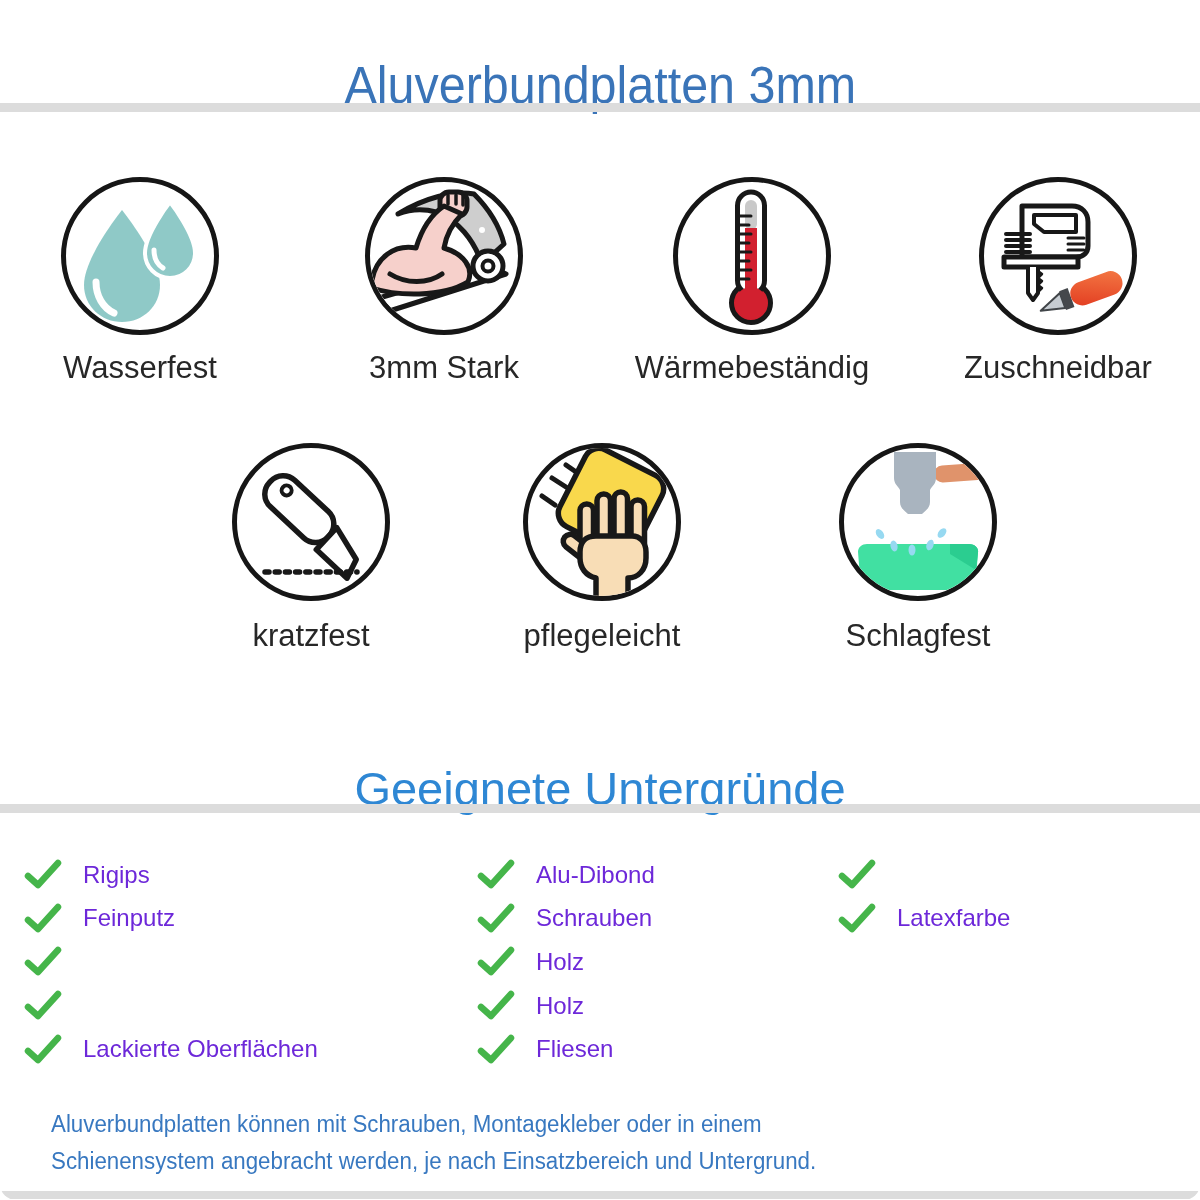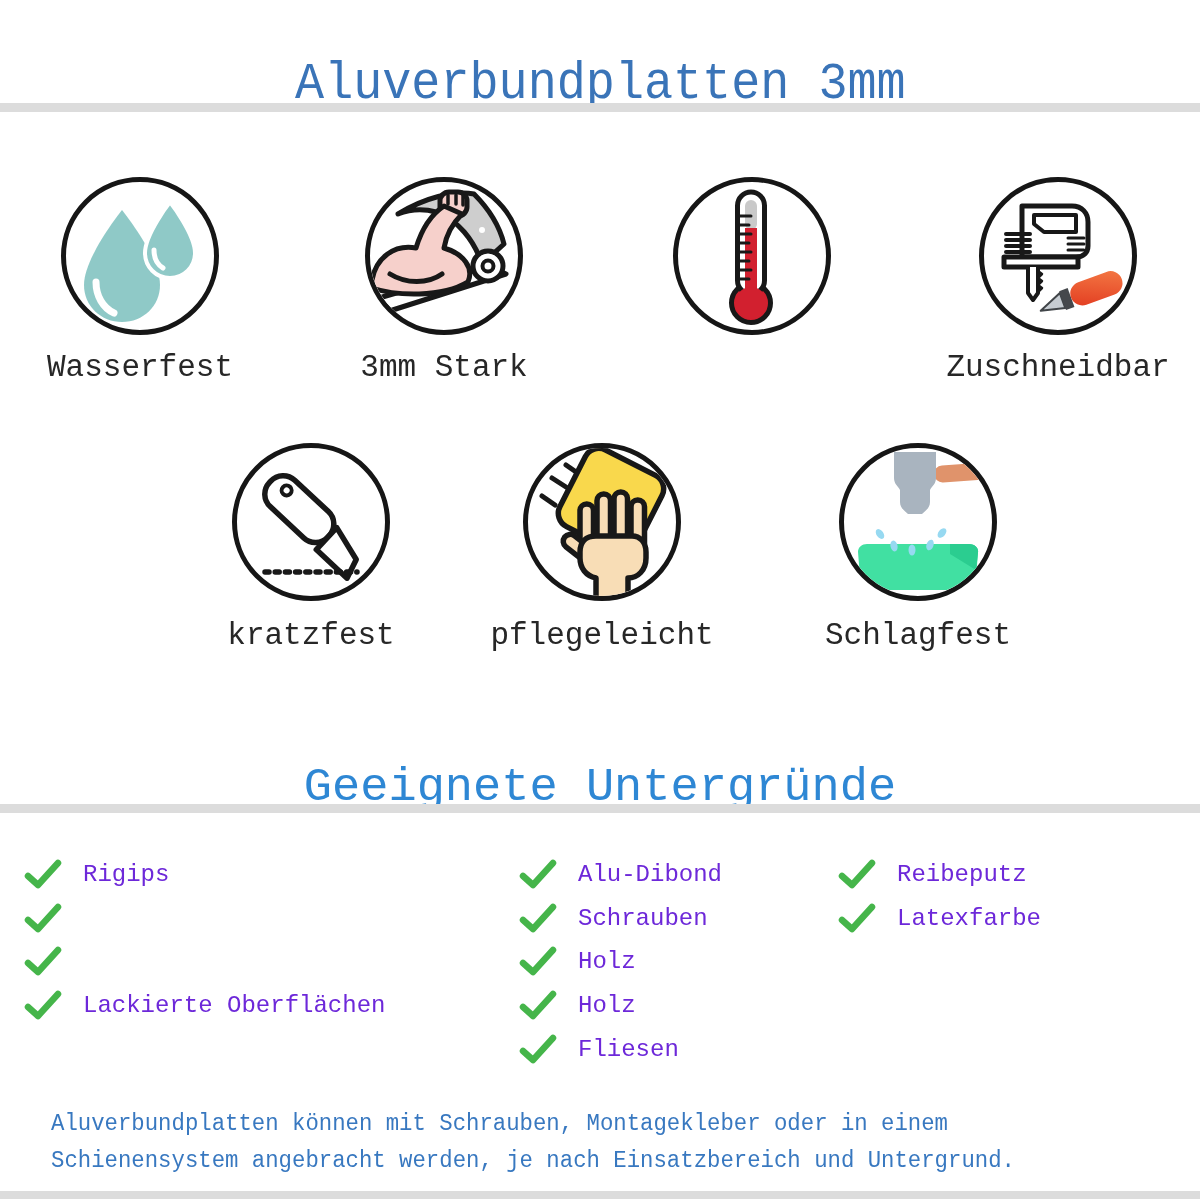--- a/index.html
+++ b/index.html
@@ -1,17 +1,17 @@
 <!DOCTYPE html>
 <html style="--title-blue: #3a74b8; --heading-blue: #2e87d4; --footer-blue: #3878c0; --divider-gray: #dcdcdc; --check-green: #45b54a; --text-dark: #272727; --circle-border: #161616; --drop-teal: #8fc9c7; --skin-pink: #f6d0cb; --sheet-gray: #cecece; --thermo-red: #d2202f; --cloth-yellow: #f9d84c; --hand-skin: #f8ddb6; --hammer-gray: #a9b4bf; --handle-tan: #e0936b; --impact-green: #41e0a2; --dot-blue: #97d9f1; --knife-red: #e8452c;"><head>
 <meta charset="utf-8">
 <style>
   html,body{margin:0;padding:0;background:#fff;}
   .canvas{position:relative;width:1200px;height:1200px;background:#fff;overflow:hidden;
-          font-family:Liberation Mono, monospace;}
+          font-family:Liberation Sans, sans-serif;border-radius:16px;}
   .divider{position:absolute;left:0;width:1200px;background:var(--divider-gray,#dcdcdc);}
   .page-title{position:absolute;top:22px;left:0;width:1200px;text-align:center;
               font-size:51px;font-weight:400;color:var(--title-blue,#3a74b8);}
   .page-title .squeeze{display:inline-block;transform:scaleX(0.95);transform-origin:center;}
   .section-title{position:absolute;top:733px;left:0;width:1200px;text-align:center;
               font-size:47px;font-weight:400;color:var(--heading-blue,#2e87d4);margin-top:28px;}
   .feature-circle{position:absolute;width:148px;height:148px;border:5px solid var(--circle-border,#161616);
               border-radius:50%;background:#fff;overflow:hidden;}
   .feature-circle svg{display:block;width:148px;height:148px;}
   .feature-label{position:absolute;width:320px;text-align:center;font-size:31px;
@@ -97,20 +97,21 @@
       <g transform="rotate(-20 96 108)">
         <path d="M52 114 L76 104 L76 120 Z" fill="#c6ccd2" stroke="#414549" stroke-width="2" stroke-linejoin="round"></path>
         <rect x="76" y="102" width="9" height="20" fill="#45484c"></rect>
         <rect x="85" y="100" width="54" height="24" rx="12" fill="url(#kg)"></rect>
       </g>
     </svg>
   </div>
 
   <div class="feature-label" style="left:-20px;top:350px;">Wasserfest</div>
   <div class="feature-label" style="left:284px;top:350px;">3mm Stark</div>
+  <div class="feature-label" style="left:592px;top:350px;">Wärmebeständig</div>
   <div class="feature-label" style="left:898px;top:350px;">Zuschneidbar</div>
 
   <div class="feature-circle" style="left:232px;top:443px;">
     <svg viewBox="0 0 148 148">
       <g transform="rotate(43 74 72)">
         <rect x="18" y="54" width="80" height="36" rx="17" fill="#fff" class="ol" stroke-width="5.5"></rect>
         <circle cx="36" cy="67" r="5" fill="#fff" class="ol" stroke-width="4"></circle>
         <path d="M98 60 L134 70 L140 90 L98 90 Z" fill="#fff" class="ol" stroke-width="5.5"></path>
       </g>
       <path d="M28 124 H120" class="ol" stroke-width="5.5" fill="none" stroke-linecap="butt" stroke-dasharray="4 6.2"></path>
@@ -153,35 +154,41 @@
     <div class="check-item">
         <svg viewBox="0 0 38 31">
           <path class="check-path" d="M4 17 L14 26 L34 4"></path>
         </svg>
         <span>Rigips</span>
       </div>
     <div class="check-item">
         <svg viewBox="0 0 38 31">
           <path class="check-path" d="M4 17 L14 26 L34 4"></path>
         </svg>
+        <span>Feinputz</span>
+      </div>
+    <div class="check-item">
+        <svg viewBox="0 0 38 31">
+          <path class="check-path" d="M4 17 L14 26 L34 4"></path>
+        </svg>
       </div>
     <div class="check-item">
         <svg viewBox="0 0 38 31">
           <path class="check-path" d="M4 17 L14 26 L34 4"></path>
         </svg>
       </div>
     <div class="check-item">
         <svg viewBox="0 0 38 31">
           <path class="check-path" d="M4 17 L14 26 L34 4"></path>
         </svg>
         <span>Lackierte Oberflächen</span>
       </div>
   </div>
 
-  <div class="col" style="left:519px;top:853px;">
+  <div class="col" style="left:477px;top:853px;">
     <div class="check-item">
         <svg viewBox="0 0 38 31">
           <path class="check-path" d="M4 17 L14 26 L34 4"></path>
         </svg>
         <span>Alu-Dibond</span>
       </div>
     <div class="check-item">
         <svg viewBox="0 0 38 31">
           <path class="check-path" d="M4 17 L14 26 L34 4"></path>
         </svg>
@@ -205,21 +212,20 @@
         </svg>
         <span>Fliesen</span>
       </div>
   </div>
 
   <div class="col" style="left:838px;top:853px;">
     <div class="check-item">
         <svg viewBox="0 0 38 31">
           <path class="check-path" d="M4 17 L14 26 L34 4"></path>
         </svg>
-        <span>Reibeputz</span>
       </div>
     <div class="check-item">
         <svg viewBox="0 0 38 31">
           <path class="check-path" d="M4 17 L14 26 L34 4"></path>
         </svg>
         <span>Latexfarbe</span>
       </div>
   </div>
 
   <div class="footer">

